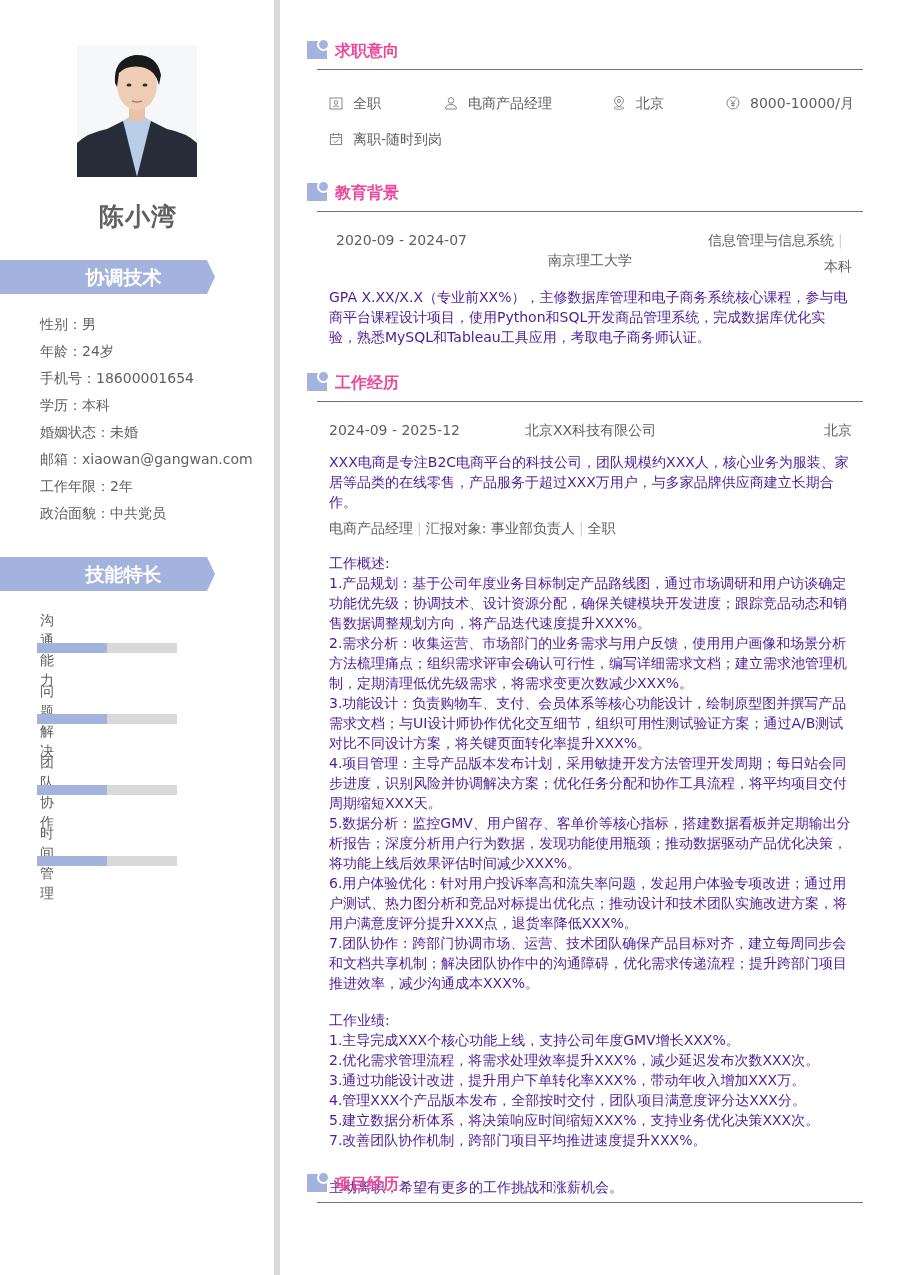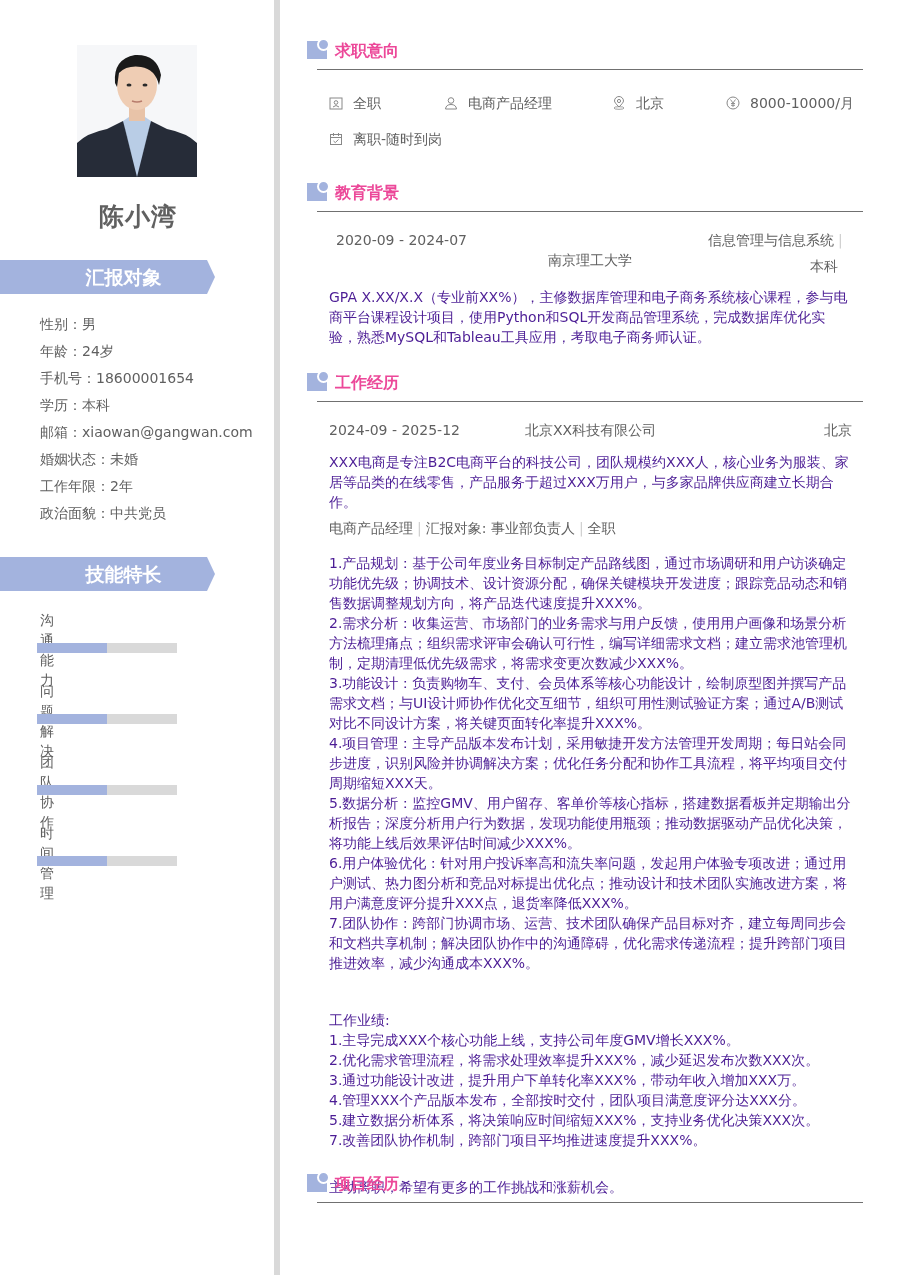--- a/index.html
+++ b/index.html
@@ -57,30 +57,30 @@
       <ellipse cx="60" cy="40" rx="20" ry="25" fill="#efcdb4"></ellipse>
       <path d="M38 38 Q36 14 58 10 Q80 9 84 30 L82 40 Q78 24 64 22 Q50 20 42 28 L40 42 Z" fill="#1a1a1a"></path>
       <ellipse cx="52" cy="40" rx="2.5" ry="1.5" fill="#2a2a2a"></ellipse>
       <ellipse cx="68" cy="40" rx="2.5" ry="1.5" fill="#2a2a2a"></ellipse>
       <path d="M55 56 Q60 58 65 56" stroke="#b77c6c" stroke-width="1.5" fill="none"></path>
     </svg>
   </div>
   <div class="name">陈小湾</div>
 
   <div class="ribbon" style="top:260px;">
-    <span>汇报对象</span>
+    <span>协调技术</span>
   </div>
 
   <div class="info-list">
     <div class="info-row">性别：男</div>
     <div class="info-row">年龄：24岁</div>
     <div class="info-row">手机号：18600001654</div>
     <div class="info-row">学历：本科</div>
+    <div class="info-row">婚姻状态：未婚</div>
     <div class="info-row">邮箱：xiaowan@gangwan.com</div>
-    <div class="info-row">婚姻状态：未婚</div>
     <div class="info-row">工作年限：2年</div>
     <div class="info-row">政治面貌：中共党员</div>
   </div>
 
   <div class="ribbon" style="top:557px;">
     <span>技能特长</span>
   </div>
 
   <div class="skills">
     <div class="skill">
@@ -160,35 +160,36 @@
   </div>
 
   <div class="section-head" style="top:179px;">
     <div class="sec-icon"></div>
     <div class="sec-title">教育背景</div>
     <div class="sec-line"></div>
   </div>
   <div class="t abs" style="left:6px; top:230px;margin-left:24px;">2020-09 - 2024-07</div>
   <div class="t abs" style="left:242px; top:230px;margin-top:20px;">南京理工大学</div>
   <div class="t abs" style="left:402px; top:230px;"><span>信息管理与信息系统</span><span class="sep">|</span></div>
-  <div class="t abs" style="right:28px; top:256px;">本科</div>
+  <div class="t abs" style="right:14px; top:256px;">本科</div>
   <div class="para" style="top:287px;">GPA X.XX/X.X（专业前XX%），主修数据库管理和电子商务系统核心课程，参与电商平台课程设计项目，使用Python和SQL开发商品管理系统，完成数据库优化实验，熟悉MySQL和Tableau工具应用，考取电子商务师认证。</div>
 
   <div class="section-head" style="top:369px;">
     <div class="sec-icon"></div>
     <div class="sec-title">工作经历</div>
     <div class="sec-line"></div>
   </div>
   <div class="t abs" style="left:23px; top:420px;">2024-09 - 2025-12</div>
   <div class="t abs" style="left:219px; top:420px;">北京XX科技有限公司</div>
   <div class="t abs" style="right:14px; top:420px;">北京</div>
   <div class="para" style="top:452px;">XXX电商是专注B2C电商平台的科技公司，团队规模约XXX人，核心业务为服装、家居等品类的在线零售，产品服务于超过XXX万用户，与多家品牌供应商建立长期合作。</div>
   <div class="t abs" style="left:23px; top:518px;"><span>电商产品经理</span><span class="sep">|</span><span>汇报对象: 事业部负责人</span><span class="sep">|</span><span>全职</span></div>
 
   <div class="para" style="top:553px;">
+    <div>工作概述:</div>
     <div>1.产品规划：基于公司年度业务目标制定产品路线图，通过市场调研和用户访谈确定功能优先级；协调技术、设计资源分配，确保关键模块开发进度；跟踪竞品动态和销售数据调整规划方向，将产品迭代速度提升XXX%。</div>
     <div>2.需求分析：收集运营、市场部门的业务需求与用户反馈，使用用户画像和场景分析方法梳理痛点；组织需求评审会确认可行性，编写详细需求文档；建立需求池管理机制，定期清理低优先级需求，将需求变更次数减少XXX%。</div>
     <div>3.功能设计：负责购物车、支付、会员体系等核心功能设计，绘制原型图并撰写产品需求文档；与UI设计师协作优化交互细节，组织可用性测试验证方案；通过A/B测试对比不同设计方案，将关键页面转化率提升XXX%。</div>
     <div>4.项目管理：主导产品版本发布计划，采用敏捷开发方法管理开发周期；每日站会同步进度，识别风险并协调解决方案；优化任务分配和协作工具流程，将平均项目交付周期缩短XXX天。</div>
     <div>5.数据分析：监控GMV、用户留存、客单价等核心指标，搭建数据看板并定期输出分析报告；深度分析用户行为数据，发现功能使用瓶颈；推动数据驱动产品优化决策，将功能上线后效果评估时间减少XXX%。</div>
     <div>6.用户体验优化：针对用户投诉率高和流失率问题，发起用户体验专项改进；通过用户测试、热力图分析和竞品对标提出优化点；推动设计和技术团队实施改进方案，将用户满意度评分提升XXX点，退货率降低XXX%。</div>
     <div>7.团队协作：跨部门协调市场、运营、技术团队确保产品目标对齐，建立每周同步会和文档共享机制；解决团队协作中的沟通障碍，优化需求传递流程；提升跨部门项目推进效率，减少沟通成本XXX%。</div>
   </div>
 
   <div class="para" style="top:1010px;">

